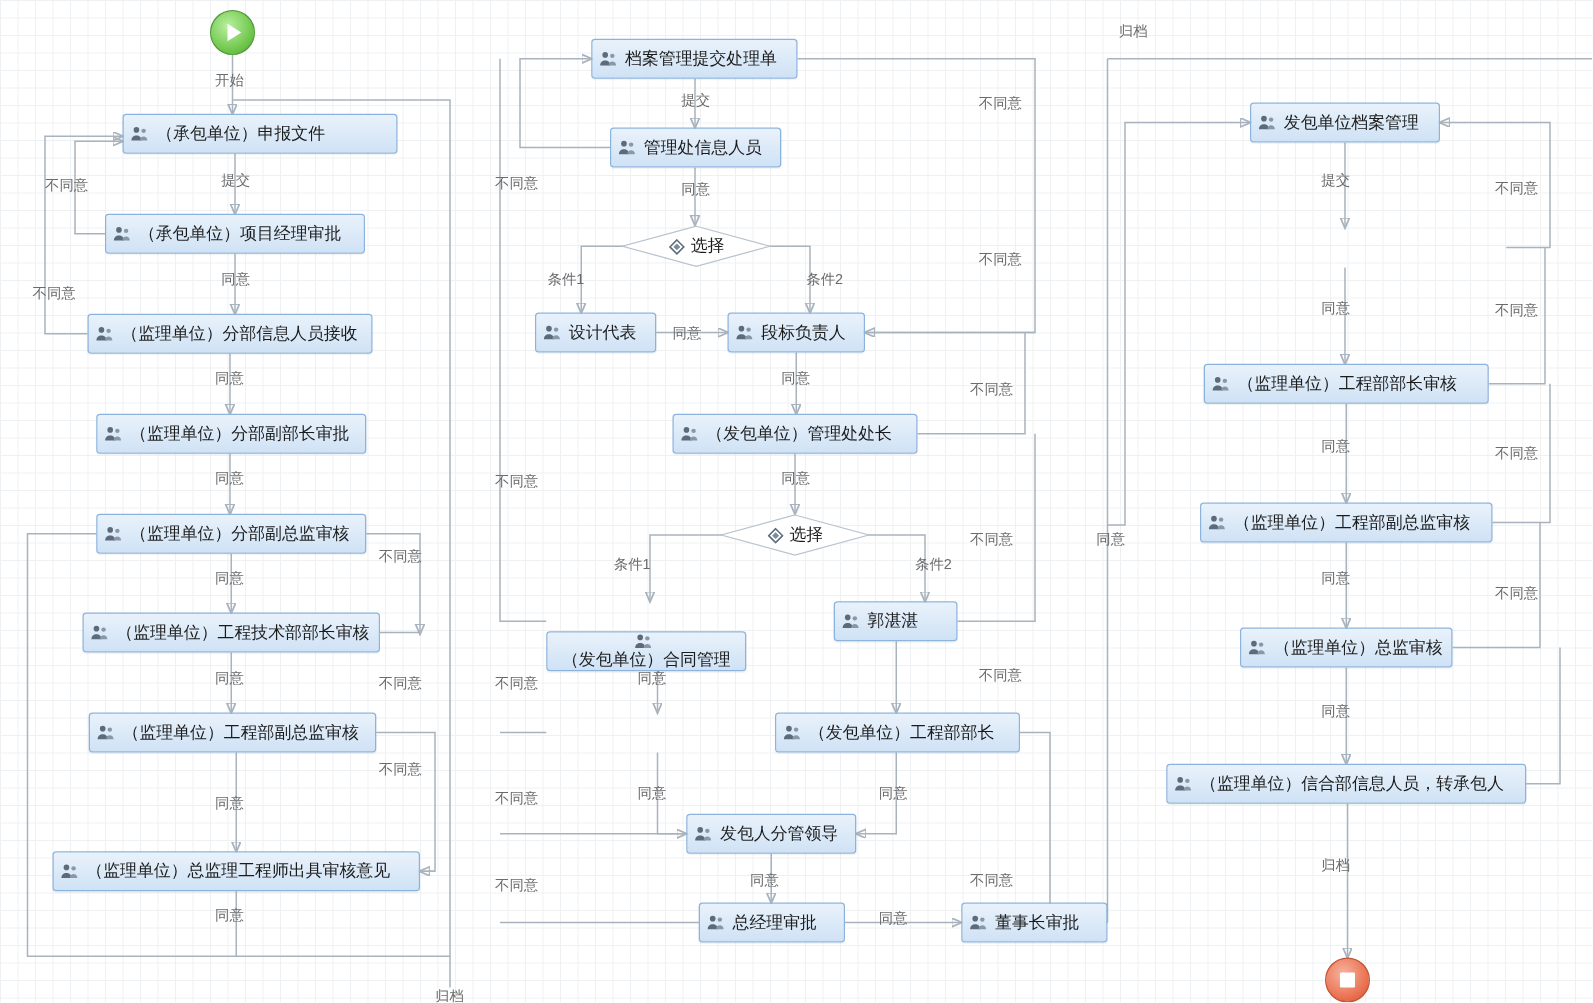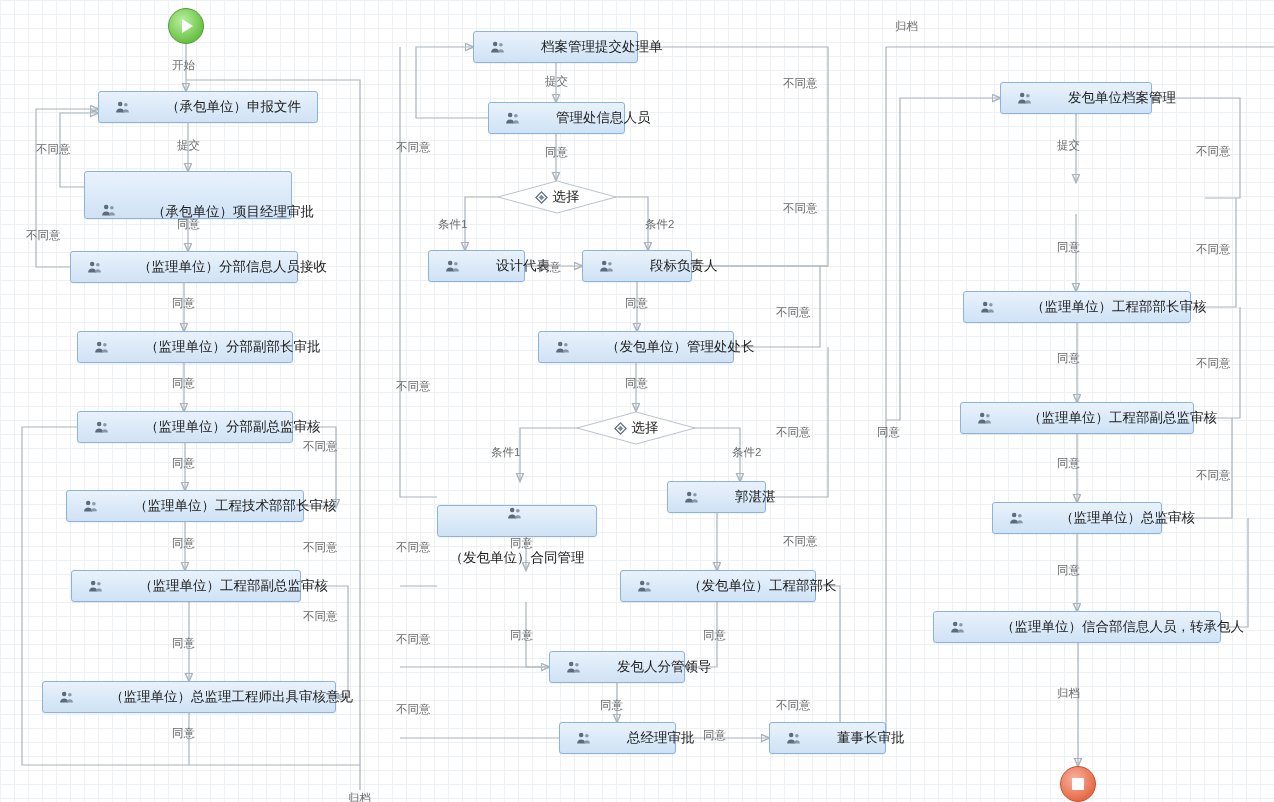--- a/index.html
+++ b/index.html
@@ -26,23 +26,22 @@
     box-sizing: border-box;
     border: 1px solid #8cb3dd;
     border-radius: 3px;
     background: linear-gradient(to bottom, #e9f2fb 0%, #cfe2f5 100%);
     color: #1b1b1b;
     font-size: 13.5px;
     line-height: 1;
     display: flex;
     align-items: center;
     white-space: nowrap;
-    padding: 0 16px;
+    padding: 0 5px;
     box-shadow: 0 1px 1px rgba(0,0,0,0.05);
-    gap: 30px;
   }
   .node .ico {
     display: inline-block;
     width: 15px;
     height: 15px;
     margin-right: 6px;
     flex: none;
     position: relative;
     top: 0px;
   }
@@ -221,21 +220,21 @@
         <svg viewBox="0 0 16 16" width="15" height="15">
           <circle cx="5.5" cy="4.2" r="2.4" fill="#5b6b7c"></circle>
           <path d="M1.2 13.2c0-2.6 1.9-4.2 4.3-4.2s4.3 1.6 4.3 4.2z" fill="#5b6b7c"></path>
           <circle cx="11.6" cy="5" r="1.9" fill="#8a98a6"></circle>
           <path d="M8.4 13.2c0-2.1 1.5-3.4 3.2-3.4s3.2 1.3 3.2 3.4z" fill="#8a98a6"></path>
         </svg>
       </span>
     <span class="lbl">（承包单位）申报文件</span>
   </div>
 
-  <div class="node" style="left:84px; top:171px; width:208px; height:48px;align-items:flex-end;">
+  <div class="node" style="left:84px; top:171px; width:208px; height:32px;">
     <span class="ico usericon">
         <svg viewBox="0 0 16 16" width="15" height="15">
           <circle cx="5.5" cy="4.2" r="2.4" fill="#5b6b7c"></circle>
           <path d="M1.2 13.2c0-2.6 1.9-4.2 4.3-4.2s4.3 1.6 4.3 4.2z" fill="#5b6b7c"></path>
           <circle cx="11.6" cy="5" r="1.9" fill="#8a98a6"></circle>
           <path d="M8.4 13.2c0-2.1 1.5-3.4 3.2-3.4s3.2 1.3 3.2 3.4z" fill="#8a98a6"></path>
         </svg>
       </span>
     <span class="lbl">（承包单位）项目经理审批</span>
   </div>

